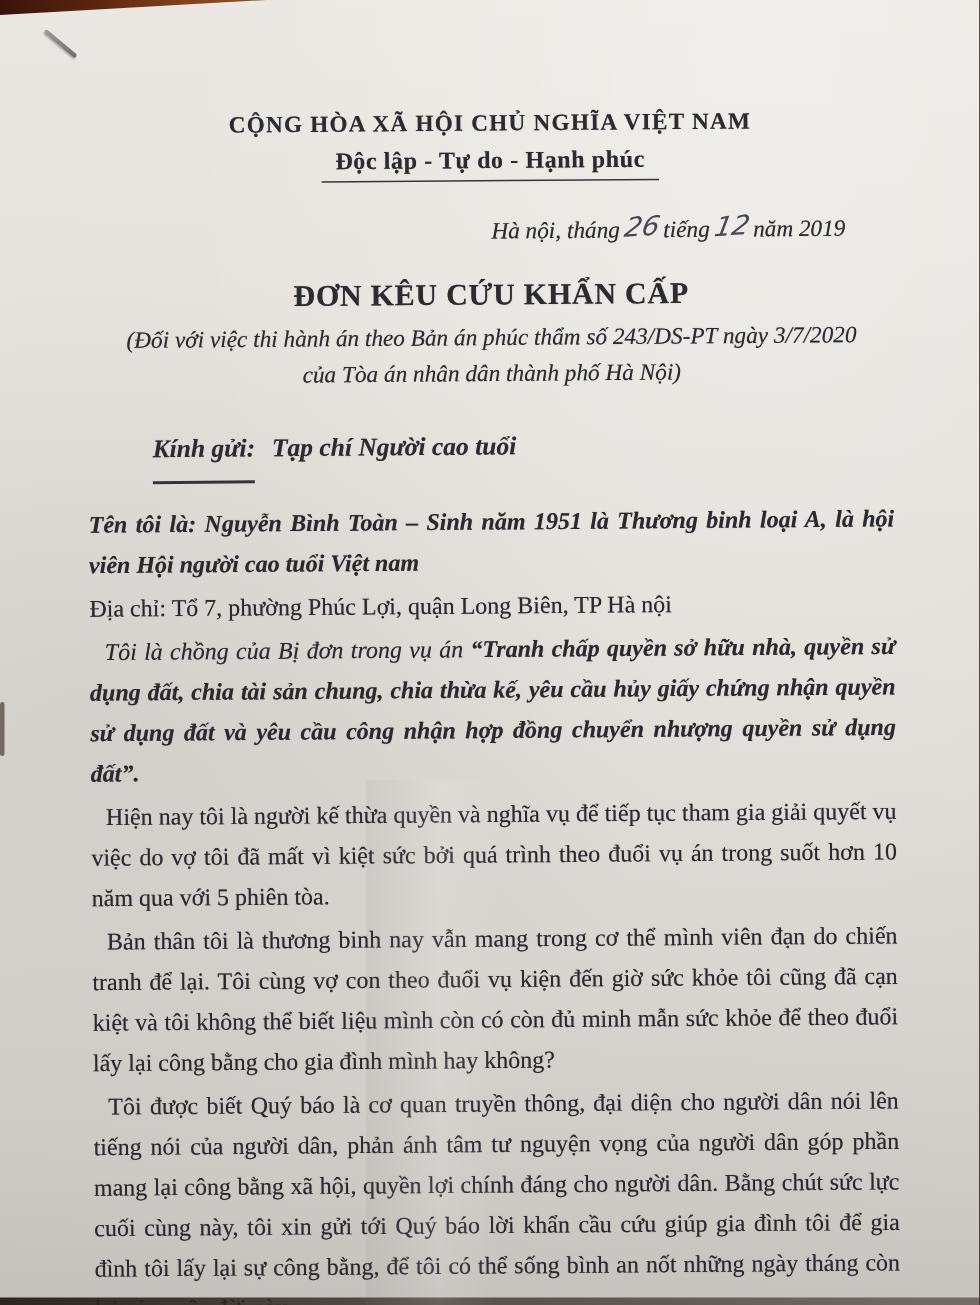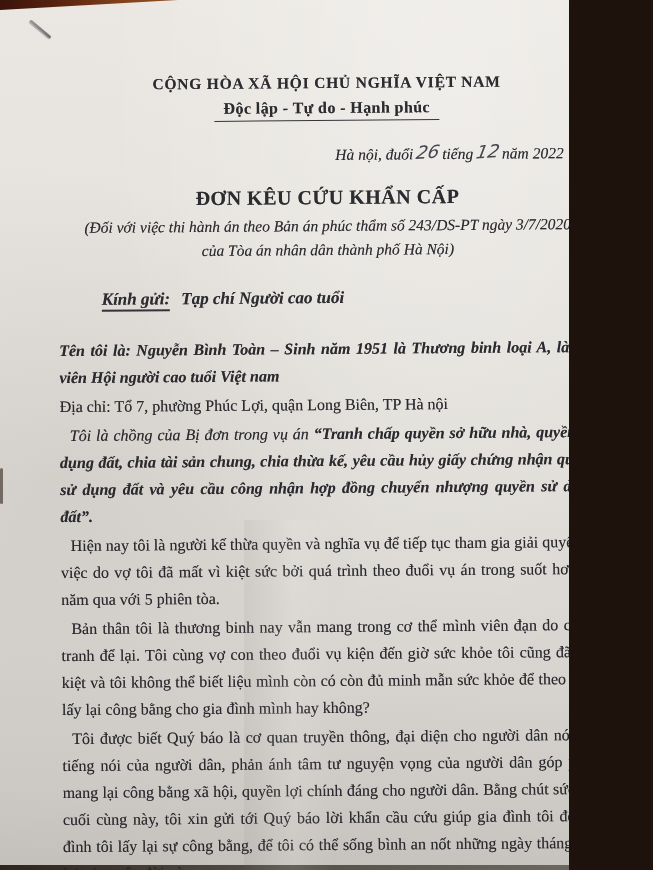--- a/index.html
+++ b/index.html
@@ -2,21 +2,21 @@
 <html lang="vi"><head>
 <meta charset="utf-8">
 <style>
   html,body{margin:0;padding:0;}
   body{
     width:653px;height:870px;overflow:hidden;
     font-family:"Liberation Serif","DejaVu Serif",serif;
     background:#1e120c;
   }
   .photo{
-    position:relative;width:569px;height:870px;overflow:hidden;
+    position:relative;width:653px;height:870px;overflow:hidden;
     background:
       radial-gradient(ellipse at 78% 6%, rgba(255,255,255,0.30), rgba(255,255,255,0) 55%),
       radial-gradient(ellipse at 10% 55%, rgba(110,100,92,0.10), rgba(110,100,92,0) 45%),
       linear-gradient(183deg,#ebe8e3 0%,#e6e3de 28%,#e0ddd8 52%,#d8d5d0 74%,#cdcac5 90%,#c3c0bb 100%);
   }
   
   .photo::after{
     content:"";position:absolute;left:244px;top:520px;width:90px;height:350px;
     background:linear-gradient(90deg,rgba(105,98,90,0.08),rgba(255,255,255,0.10) 55%,rgba(255,255,255,0) 100%);
     pointer-events:none;
@@ -69,21 +69,21 @@
   .doc-title{
     margin-top:22px;text-align:center;
     font-weight:bold;font-size:20px;letter-spacing:0.5px;
   }
   .doc-subtitle{
     margin-top:5px;text-align:center;font-style:italic;font-size:15.5px;line-height:24px;
   }
   .recipient{
     margin:26px 0 0 100px;font-size:17px;font-weight:bold;font-style:italic;
   }
-  .recipient-label{border-bottom:2px solid #33333a;padding-bottom:1px;}
+  .recipient-label{border-bottom:2px solid #33333a;padding-bottom:12px;}
   .recipient-value{margin-left:7px;}
   .body-block{
     margin:27px 59px 0 57px;
     font-size:16px;line-height:27px;text-align:justify;color:#29292e;
   }
   .body-block p{margin:0 0 2px 0;}
   .bi{font-weight:bold;font-style:italic;}
   .it{font-style:italic;}
   .indent{text-indent:10px;}
 </style>
@@ -93,21 +93,21 @@
 <div class="photo">
 
   <div class="sheet-content">
 
     <div class="nat-line">CỘNG HÒA XÃ HỘI CHỦ NGHĨA VIỆT NAM</div>
 
     <div class="motto-row">
       <span class="motto">Độc lập - Tự do - Hạnh phúc</span>
     </div>
 
-    <div class="dateline"><span>Hà nội, đuổi</span><span class="hand">26</span><span>tiếng</span><span class="hand">12</span><span>năm 2022</span></div>
+    <div class="dateline"><span>Hà nội, tháng</span><span class="hand">26</span><span>tiếng</span><span class="hand">12</span><span>năm 2019</span></div>
 
     <div class="doc-title">ĐƠN KÊU CỨU KHẨN CẤP</div>
 
     <div class="doc-subtitle">
       <div>(Đối với việc thi hành án theo Bản án phúc thẩm số 243/DS-PT ngày 3/7/2020</div>
       <div>của Tòa án nhân dân thành phố Hà Nội)</div>
     </div>
 
     <div class="recipient">
       <span class="recipient-label">Kính gửi:</span>

